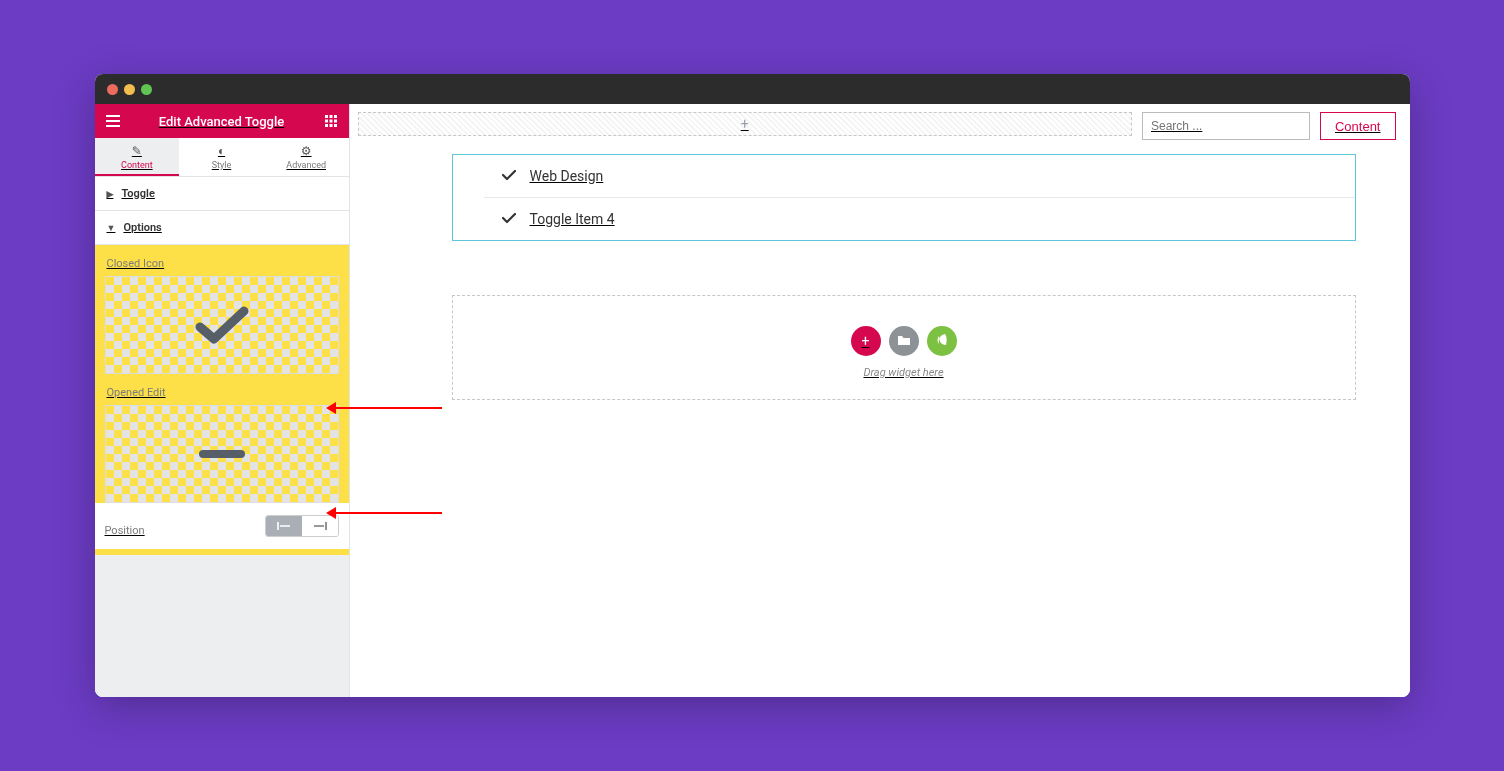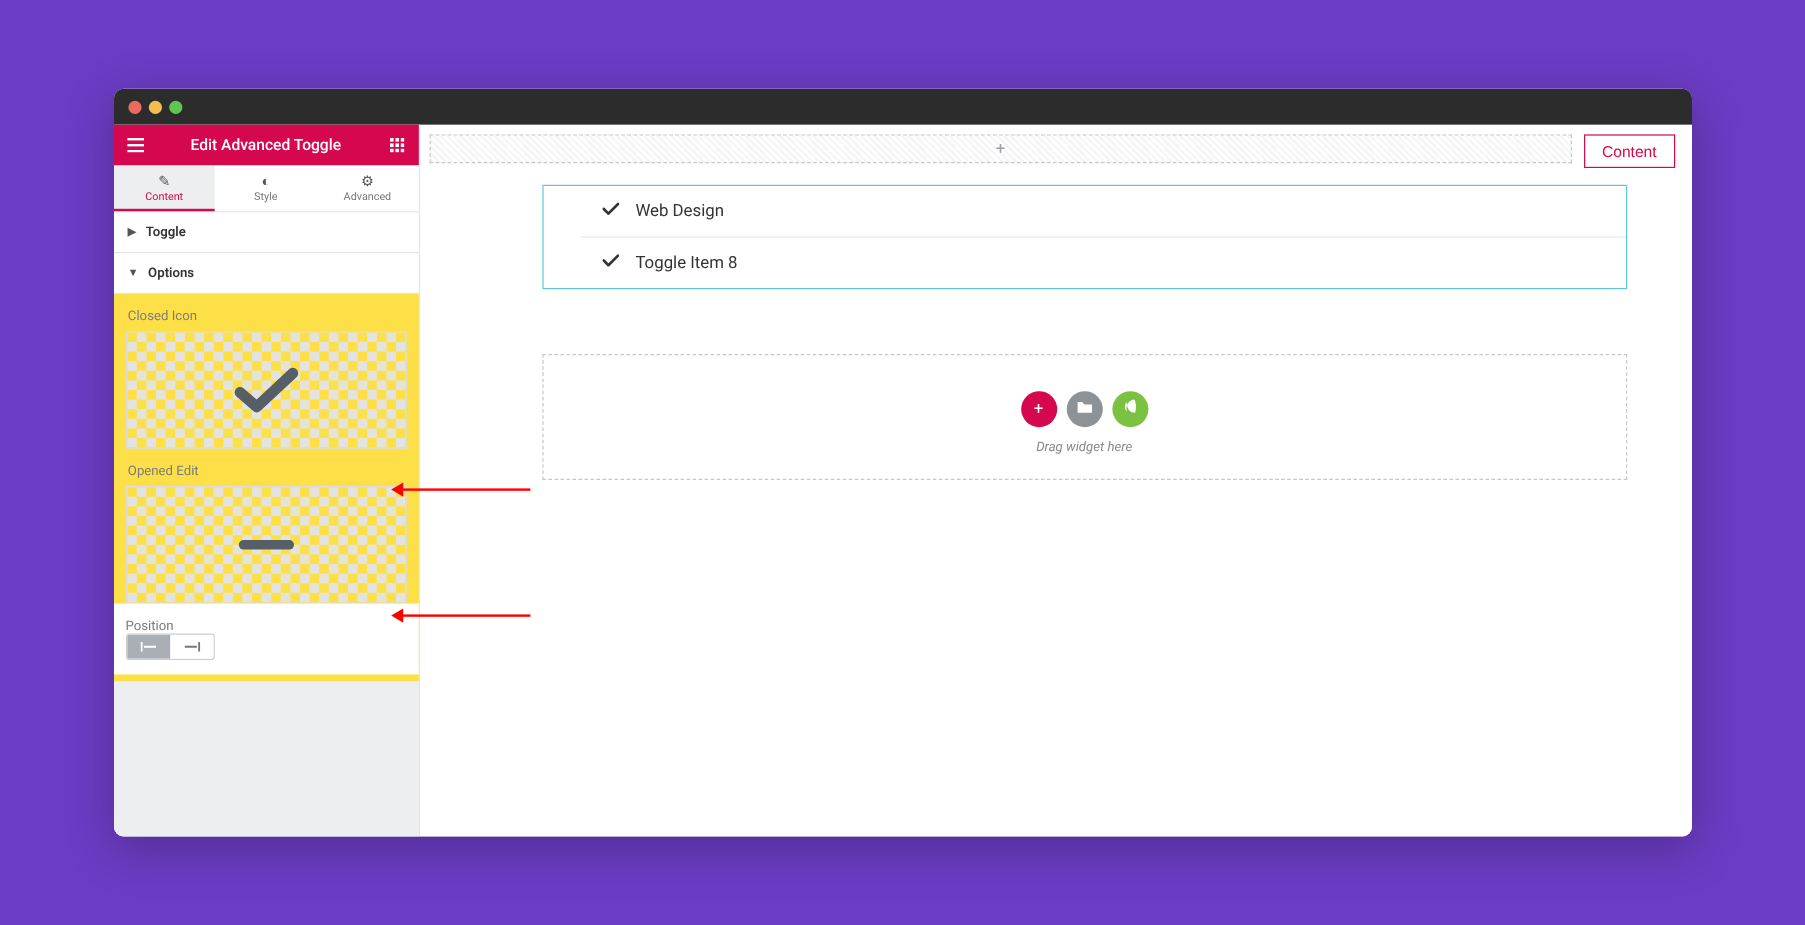--- a/index.html
+++ b/index.html
@@ -27,21 +27,21 @@
     display: flex;
     align-items: center;
     padding: 0 12px;
   }
   .traffic { display:flex; gap:6px; }
   .traffic span { width:11px; height:11px; border-radius:50%; display:block; }
   .dot-red { background:#ec6a5e; }
   .dot-yellow { background:#f4be4f; }
   .dot-green { background:#61c554; }
 
-  .body { display:flex; height: calc(100% - 30px); position: relative; }
+  .body { display:flex; height: calc(100% - 30px); position: relative; text-decoration: underline; }
 
   
   .sidebar {
     width: 255px;
     background: #eceeef;
     border-right: 1px solid #e1e3e5;
     display:flex;
     flex-direction: column;
   }
   .sidebar-header {
@@ -104,28 +104,27 @@
       linear-gradient(-45deg,#e3e3e3 25%,transparent 25%),
       linear-gradient(45deg,transparent 75%,#e3e3e3 75%),
       linear-gradient(-45deg,transparent 75%,#e3e3e3 75%);
     background-size:16px 16px;
     background-position:0 0,0 8px,8px -8px,-8px 0;
     display:flex; align-items:center; justify-content:center;
     cursor:pointer;
   }
   .position-row {
     display:flex;
-    align-items:flex-start;
+    align-items:flex-end;
     justify-content:space-between;
     padding:12px 10px;
     font-size:11px;
     color:#7b7b7b;
     background:#fff;
     border-top:none;
-    flex-direction:column;
   }
   .position-toggle {
     display:flex;
     border:1px solid #ccc;
     border-radius:3px;
     overflow:hidden;
     height:22px;
   }
   .position-toggle .seg {
     width:36px;
@@ -345,39 +344,40 @@
 
     <div class="collapse-handle">
       <span>‹</span>
     </div>
 
     <div class="main">
       <div class="topbar">
         <div class="add-strip">
           <span>+</span>
         </div>
+        <input class="search-input" placeholder="Search ..." style="">
         <button class="search-btn">Content</button>
       </div>
 
       <div class="toggle-widget">
         <div class="toggle-item">
           <span>
             <svg width="14" height="12" viewBox="0 0 14 12">
                 <path d="M1 6 L5 10 L13 2" stroke="#333" stroke-width="2.2" fill="none" stroke-linecap="round" stroke-linejoin="round"></path>
               </svg>
           </span>
           <span>Web Design</span>
         </div>
         <div class="toggle-item">
           <span>
             <svg width="14" height="12" viewBox="0 0 14 12">
                 <path d="M1 6 L5 10 L13 2" stroke="#333" stroke-width="2.2" fill="none" stroke-linecap="round" stroke-linejoin="round"></path>
               </svg>
           </span>
-          <span>Toggle Item 8</span>
+          <span>Toggle Item 4</span>
         </div>
       </div>
 
       <div class="dropzone">
         <div class="btns">
           <div class="circle-btn c-pink">
             <span>+</span>
           </div>
           <div class="circle-btn c-grey">
             <span>

